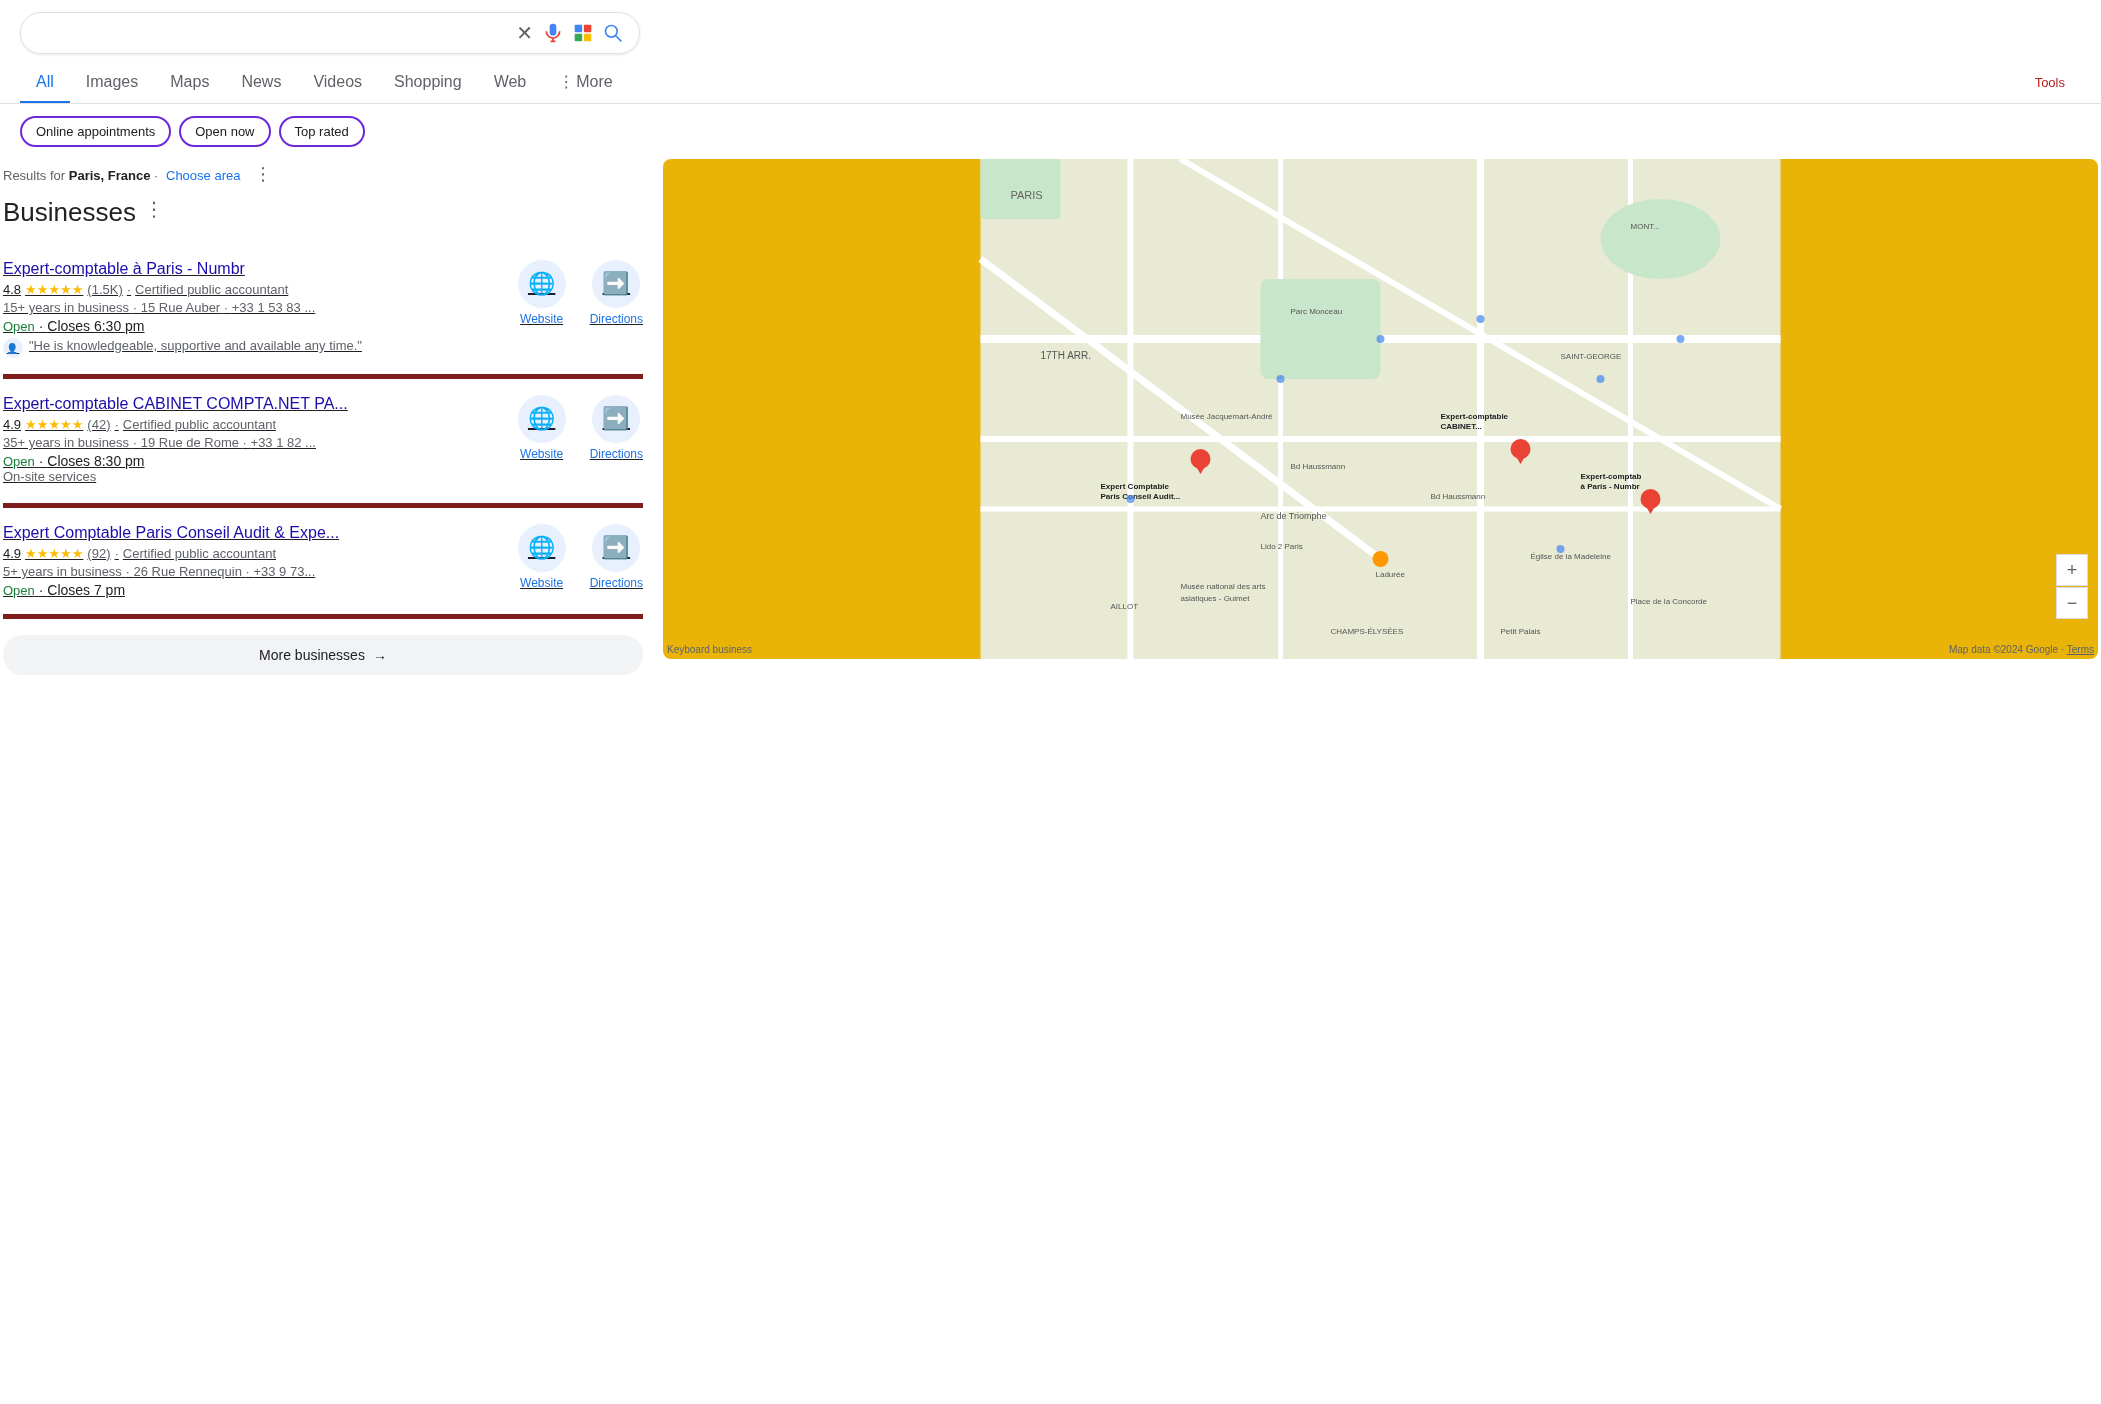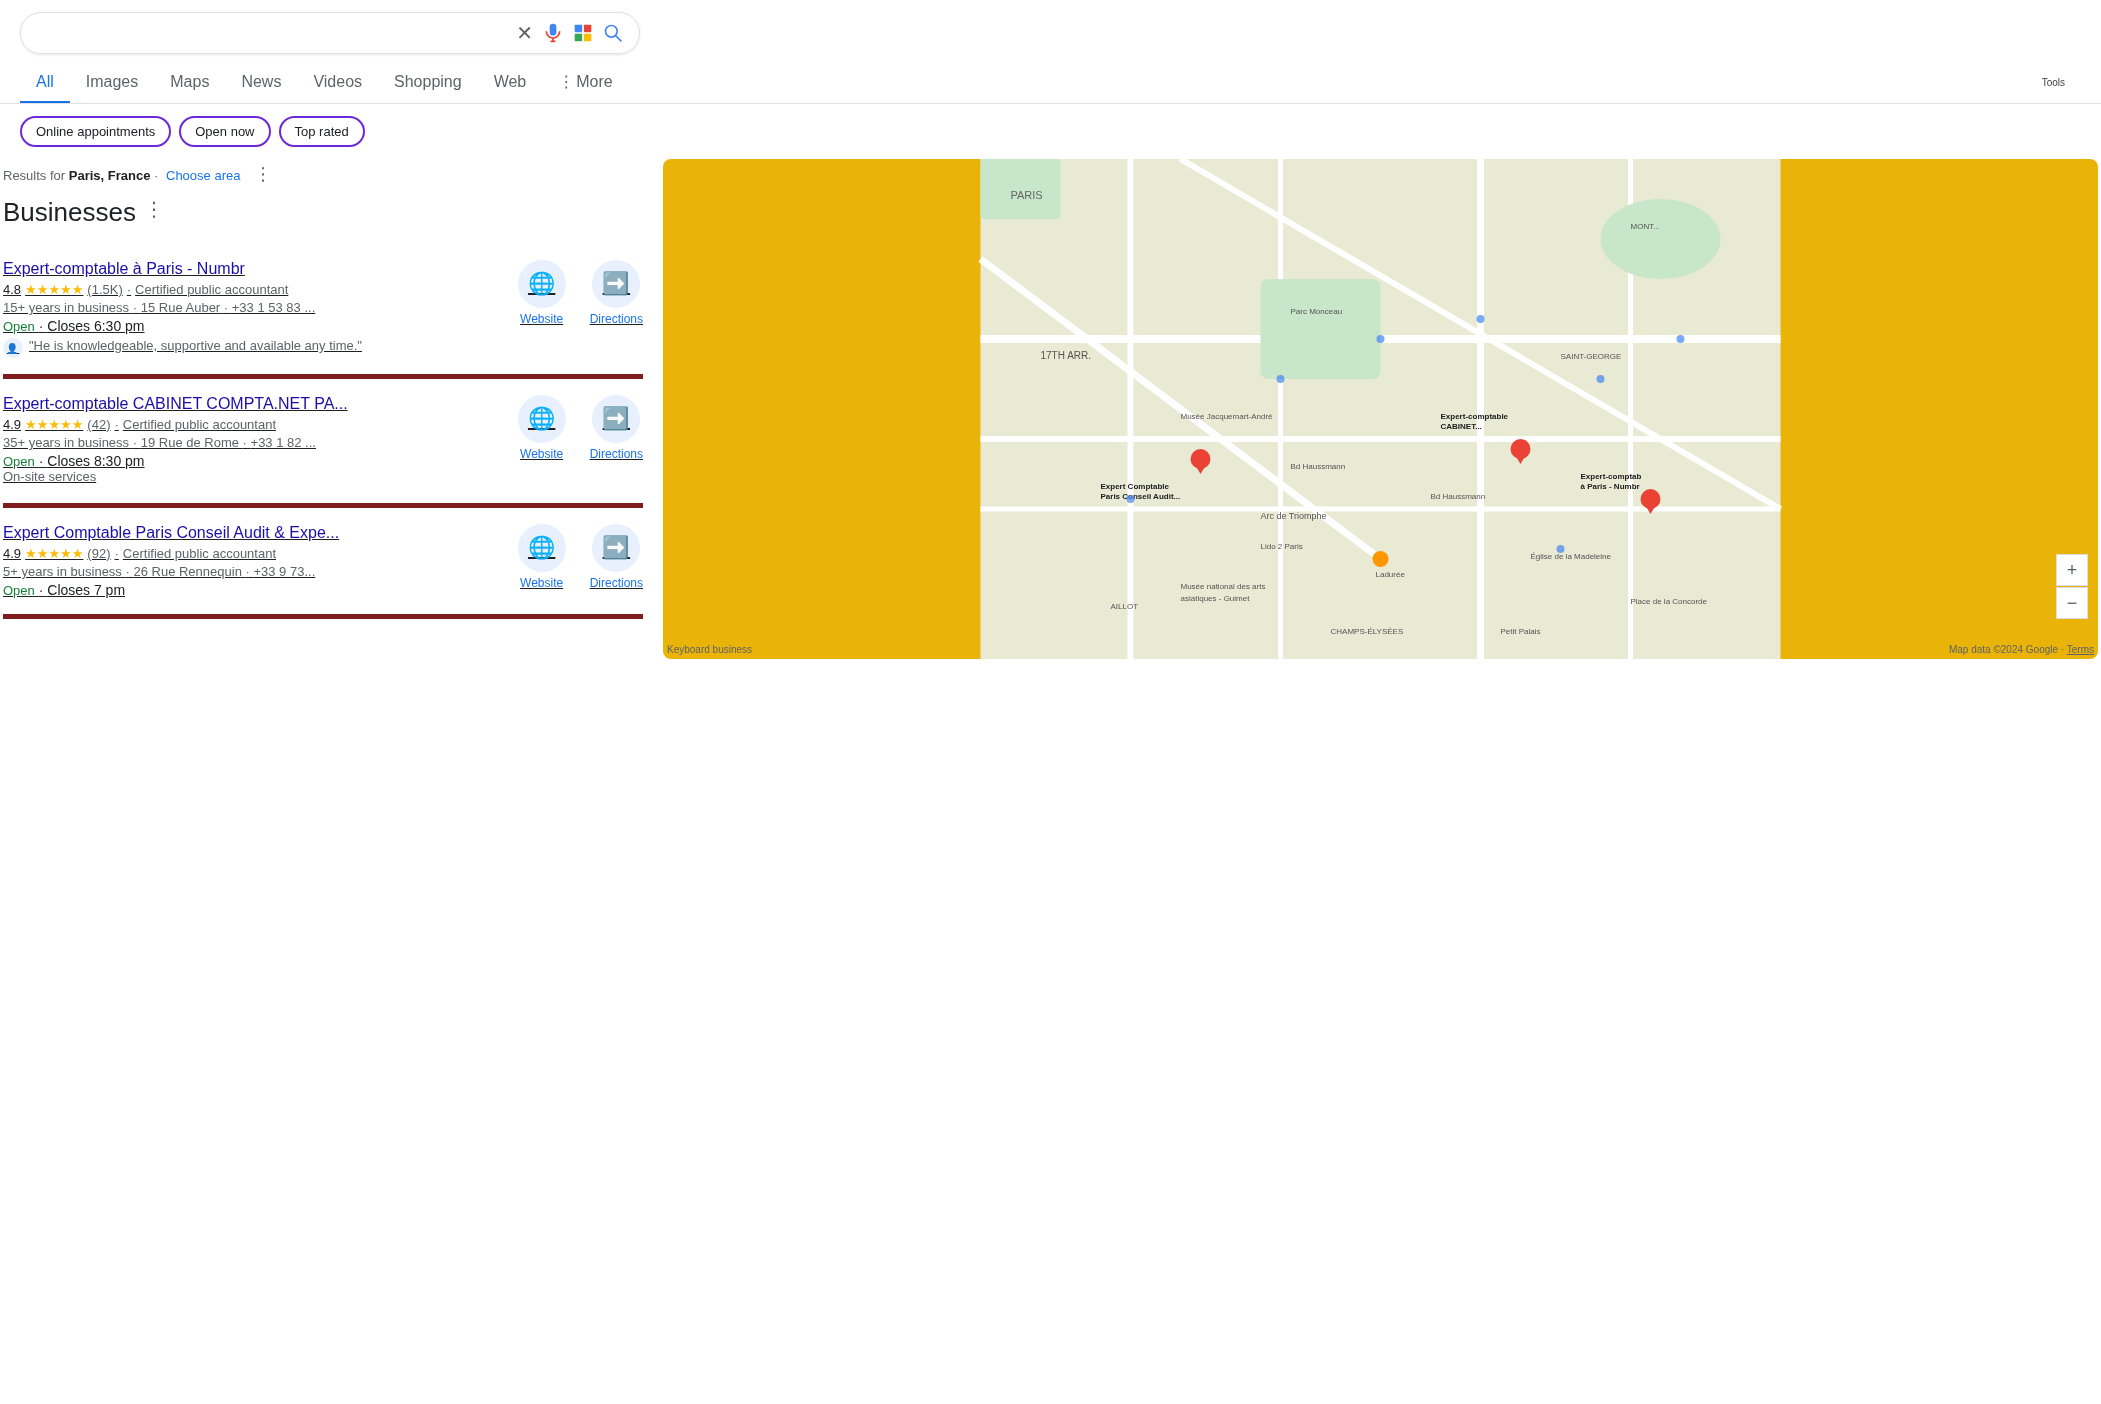--- a/index.html
+++ b/index.html
@@ -65,22 +65,22 @@
       white-space: nowrap;
     }
     .nav-tab.active {
       color: #1a73e8;
       border-bottom: 2px solid #1a73e8;
       font-weight: 500;
     }
     .nav-tools {
       margin-left: auto;
       padding: 10px 16px;
-      font-size: 10px;
-      color: #404040;
+      font-size: 13px;
+      color: #b91c1c;
       cursor: pointer;
     }
 
     
     .filters {
       display: flex;
       gap: 8px;
       padding: 12px 20px;
     }
     .filter-chip {
@@ -478,20 +478,24 @@
           </a>
           <a class="action-btn">
             <div class="action-btn-icon">➡️</div>
             <span class="action-btn-label">Directions</span>
           </a>
         </div>
       </div>
 
     </div>
 
+    <button class="more-businesses-btn">
+      <span>More businesses</span>
+      <span>→</span>
+    </button>
   </div>
 
   <div class="map-panel">
     <div class="map-placeholder">
       
       <svg class="map-svg" viewBox="0 0 800 500" xmlns="http://www.w3.org/2000/svg">
 
         <rect width="800" height="500" fill="#e8ead3"></rect>
 
         <line x1="0" y1="180" x2="800" y2="180" stroke="#fff" stroke-width="8"></line>

